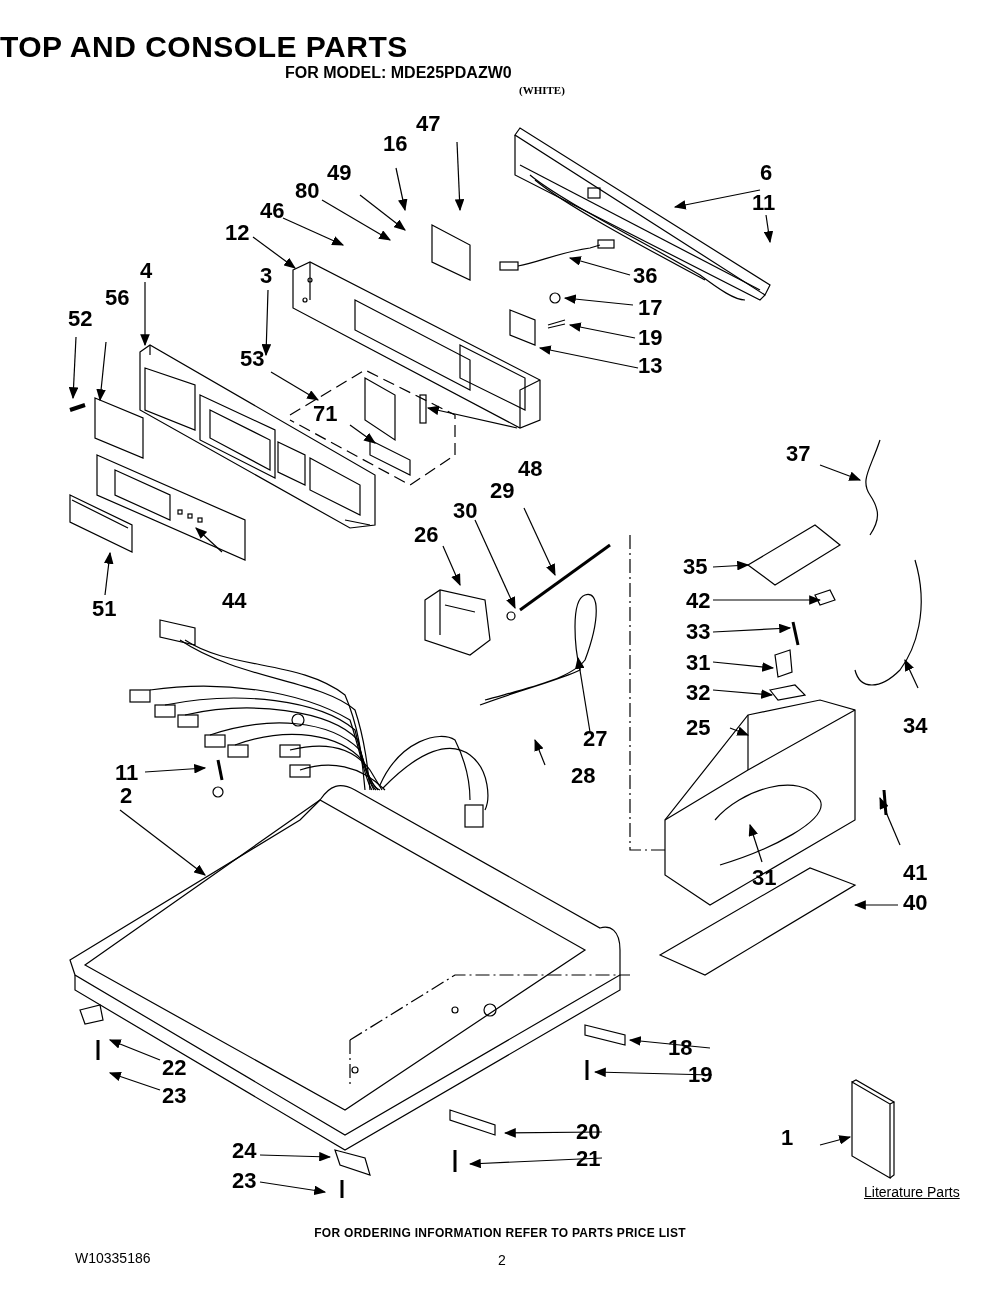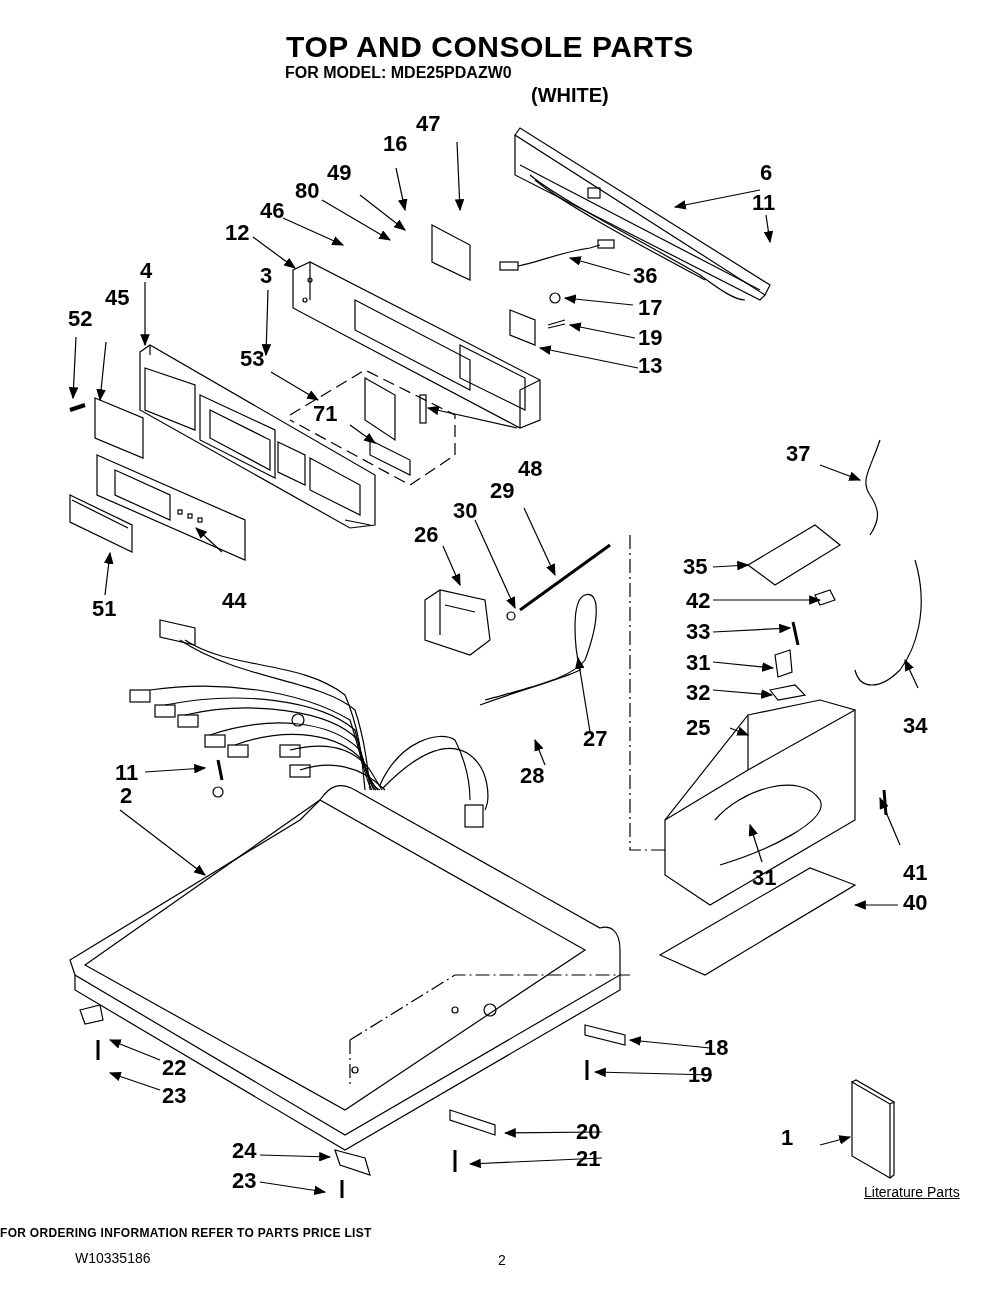--- a/index.html
+++ b/index.html
@@ -1,26 +1,26 @@
 <!DOCTYPE html>
 <html><head>
 <meta charset="utf-8">
 <style>
   html, body { margin: 0; padding: 0; background: #ffffff; }
   body { width: 1000px; height: 1294px; position: relative; overflow: hidden;
          font-family: "Liberation Sans", sans-serif; color: #000; }
-  .title { position: absolute; left: 0; width: 980px; top: 30px; text-align: center;
+  .title { position: absolute; left: 0; width: 980px; top: 30px; 
            font-size: 30px; font-weight: bold; letter-spacing: 0.5px; }
   .subtitle { position: absolute; left: 285px; top: 64px; font-size: 16px; font-weight: bold; }
-  .color { position: absolute; left: 531px; top: 84px; font-size: 20px; font-weight: bold; }
+  .color { position: absolute; left: 519px; top: 84px; font-size: 11px; font-weight: bold; font-family: Liberation Serif, serif; }
   #diagram { position: absolute; left: 0; top: 0; width: 1000px; height: 1294px; }
   .callout { position: absolute; font-size: 22px; font-weight: bold; line-height: 1; }
   .lit-label { position: absolute; left: 828px; top: 1184px; font-size: 14px;
                text-decoration: underline; margin-left: 36px; }
-  .footer-note { position: absolute; left: 0; width: 1000px; top: 1226px; 
+  .footer-note { position: absolute; left: 0; width: 1000px; top: 1226px; text-align: center;
                  font-size: 12px; font-weight: bold; letter-spacing: 0.3px; }
   .doc-num { position: absolute; left: 75px; top: 1250px; font-size: 14px; }
   .page-num { position: absolute; left: 498px; top: 1252px; font-size: 14px; }
 </style>
 </head>
 <body>
 
 <div class="title">TOP AND CONSOLE PARTS</div>
 <div class="subtitle">FOR MODEL: MDE25PDAZW0</div>
 <div class="color">(WHITE)</div>
@@ -241,48 +241,48 @@
 <div class="callout" style="left:260px;top:265px">3</div>
 <div class="callout" style="left:140px;top:260px">4</div>
 <div class="callout" style="left:760px;top:162px">6</div>
 <div class="callout" style="left:752px;top:192px">11</div>
 <div class="callout" style="left:115px;top:762px">11</div>
 <div class="callout" style="left:225px;top:222px">12</div>
 <div class="callout" style="left:638px;top:355px">13</div>
 <div class="callout" style="left:638px;top:327px">19</div>
 <div class="callout" style="left:383px;top:133px">16</div>
 <div class="callout" style="left:638px;top:297px">17</div>
-<div class="callout" style="left:704px;top:1037px">18</div>
+<div class="callout" style="left:668px;top:1037px">18</div>
 <div class="callout" style="left:688px;top:1064px">19</div>
 <div class="callout" style="left:576px;top:1121px">20</div>
 <div class="callout" style="left:576px;top:1148px">21</div>
 <div class="callout" style="left:162px;top:1057px">22</div>
 <div class="callout" style="left:162px;top:1085px">23</div>
 <div class="callout" style="left:232px;top:1170px">23</div>
 <div class="callout" style="left:232px;top:1140px">24</div>
 <div class="callout" style="left:686px;top:717px">25</div>
 <div class="callout" style="left:414px;top:524px">26</div>
 <div class="callout" style="left:583px;top:728px">27</div>
-<div class="callout" style="left:520px;top:765px">28</div>
+<div class="callout" style="left:571px;top:765px">28</div>
 <div class="callout" style="left:490px;top:480px">29</div>
 <div class="callout" style="left:453px;top:500px">30</div>
 <div class="callout" style="left:752px;top:867px">31</div>
 <div class="callout" style="left:686px;top:652px">31</div>
 <div class="callout" style="left:686px;top:682px">32</div>
 <div class="callout" style="left:686px;top:621px">33</div>
 <div class="callout" style="left:903px;top:715px">34</div>
 <div class="callout" style="left:683px;top:556px">35</div>
 <div class="callout" style="left:633px;top:265px">36</div>
 <div class="callout" style="left:786px;top:443px">37</div>
 <div class="callout" style="left:903px;top:892px">40</div>
 <div class="callout" style="left:903px;top:862px">41</div>
 <div class="callout" style="left:686px;top:590px">42</div>
 <div class="callout" style="left:313px;top:403px">71</div>
 <div class="callout" style="left:222px;top:590px">44</div>
-<div class="callout" style="left:105px;top:287px">45</div>
+<div class="callout" style="left:105px;top:287px">56</div>
 <div class="callout" style="left:260px;top:200px">46</div>
 <div class="callout" style="left:416px;top:113px">47</div>
 <div class="callout" style="left:518px;top:458px">48</div>
 <div class="callout" style="left:327px;top:162px">49</div>
 <div class="callout" style="left:295px;top:180px">80</div>
 <div class="callout" style="left:92px;top:598px">51</div>
 <div class="callout" style="left:68px;top:308px">52</div>
 <div class="callout" style="left:240px;top:348px">53</div>
 
 <div class="lit-label">Literature Parts</div>

